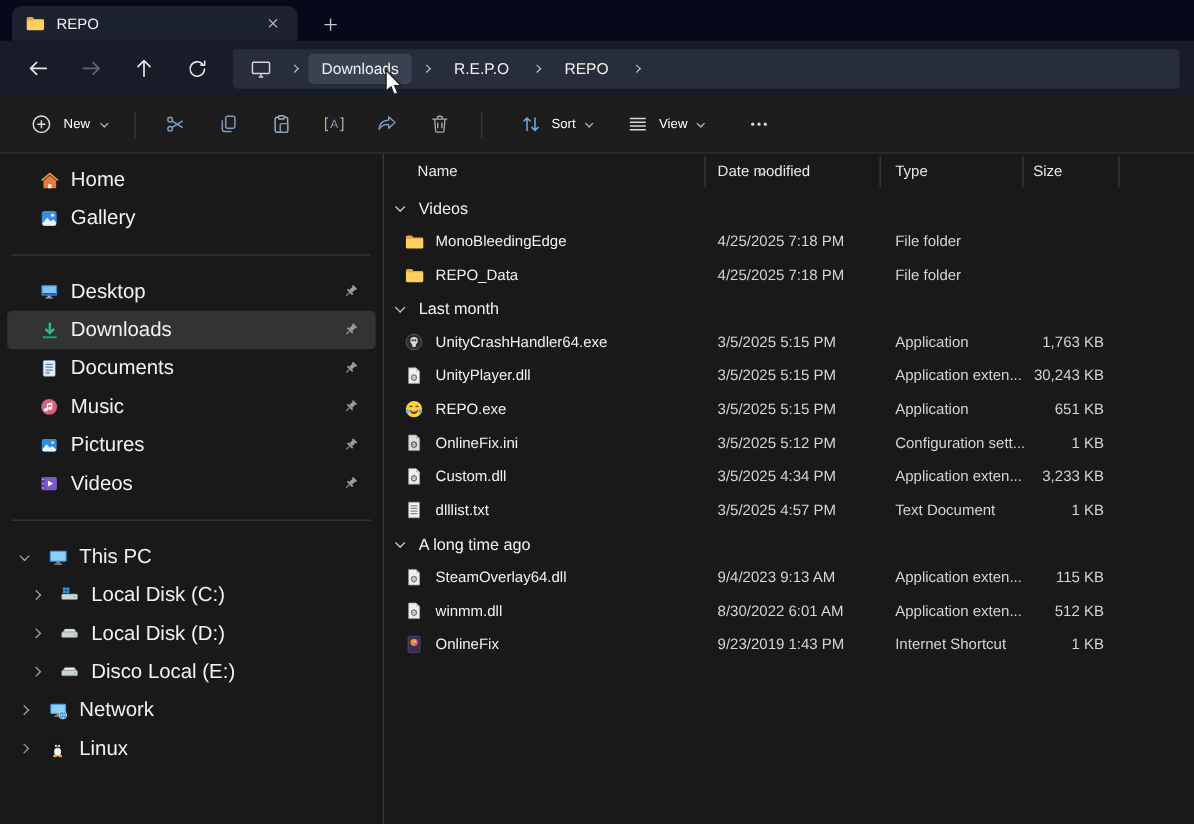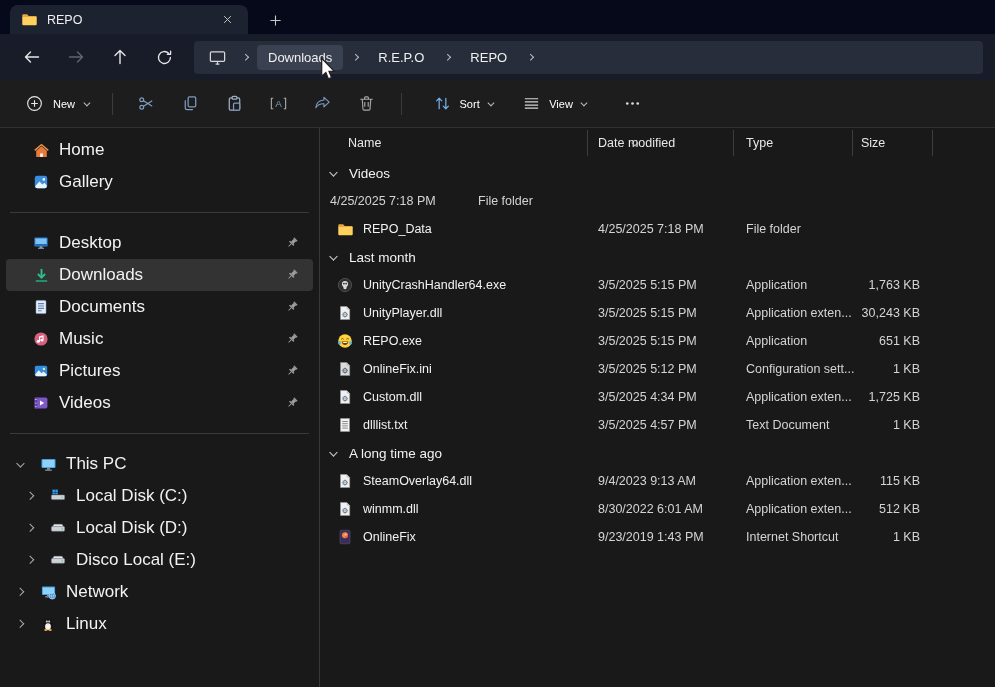--- a/index.html
+++ b/index.html
@@ -490,20 +490,29 @@
         </div>
     </div>
     <div id="file-list" class="file-list">
         <div class="group-row">
     <span class="g-chev">
             <span class="chev d"></span>
           </span>
     <span class="g-label">Videos</span>
   </div>
         <div class="file-row">
+    <span class="f-cell-name">
+      <span class="f-icon">
+              <svg viewBox="0 0 16 16" width="17" height="17">
+                <path d="M1.2 4.2c0-.7.5-1.2 1.2-1.2h3.3l1.6 1.6h6.3c.7 0 1.2.5 1.2 1.2v.9H1.2z" fill="#e9a63f"></path>
+                <rect x="1.2" y="5.6" width="13.6" height="7.7" rx="1.1" fill="#ffd05e"></rect>
+              </svg>
+            </span>
+      <span class="f-name">MonoBleedingEdge</span>
+    </span>
     <span class="f-date">4/25/2025 7:18 PM</span>
     <span class="f-type">File folder</span>
     <span class="f-size"></span>
   </div>
         <div class="file-row">
     <span class="f-cell-name">
       <span class="f-icon">
               <svg viewBox="0 0 16 16" width="17" height="17">
                 <path d="M1.2 4.2c0-.7.5-1.2 1.2-1.2h3.3l1.6 1.6h6.3c.7 0 1.2.5 1.2 1.2v.9H1.2z" fill="#e9a63f"></path>
                 <rect x="1.2" y="5.6" width="13.6" height="7.7" rx="1.1" fill="#ffd05e"></rect>
@@ -604,21 +613,21 @@
                   <circle cx="8" cy="9.6" r="2.1"></circle>
                   <path d="M8 6.7v1M8 11.5v1M5.5 9.6h1M9.5 9.6h1M6.3 7.9l.7.7M9 10.6l.7.7M9.7 7.9l-.7.7M7 10.6l-.7.7"></path>
                 </g>
                 <circle cx="8" cy="9.6" r=".6" fill="#6f7f90"></circle>
               </svg>
             </span>
       <span class="f-name">Custom.dll</span>
     </span>
     <span class="f-date">3/5/2025 4:34 PM</span>
     <span class="f-type">Application exten...</span>
-    <span class="f-size">1,725 KB</span>
+    <span class="f-size">3,233 KB</span>
   </div>
         <div class="file-row">
     <span class="f-cell-name">
       <span class="f-icon">
               <svg viewBox="0 0 16 16" width="16" height="16">
                 <path d="M3.5 1.5h9v13h-9z" fill="#f2f2f2" stroke="#9b9b9b" stroke-width=".6"></path>
                 <g stroke="#8a8a8a" stroke-width="1">
                   <path d="M5.2 4.5h5.6M5.2 6.7h5.6M5.2 8.9h5.6M5.2 11.1h5.6"></path>
                 </g>
               </svg>

